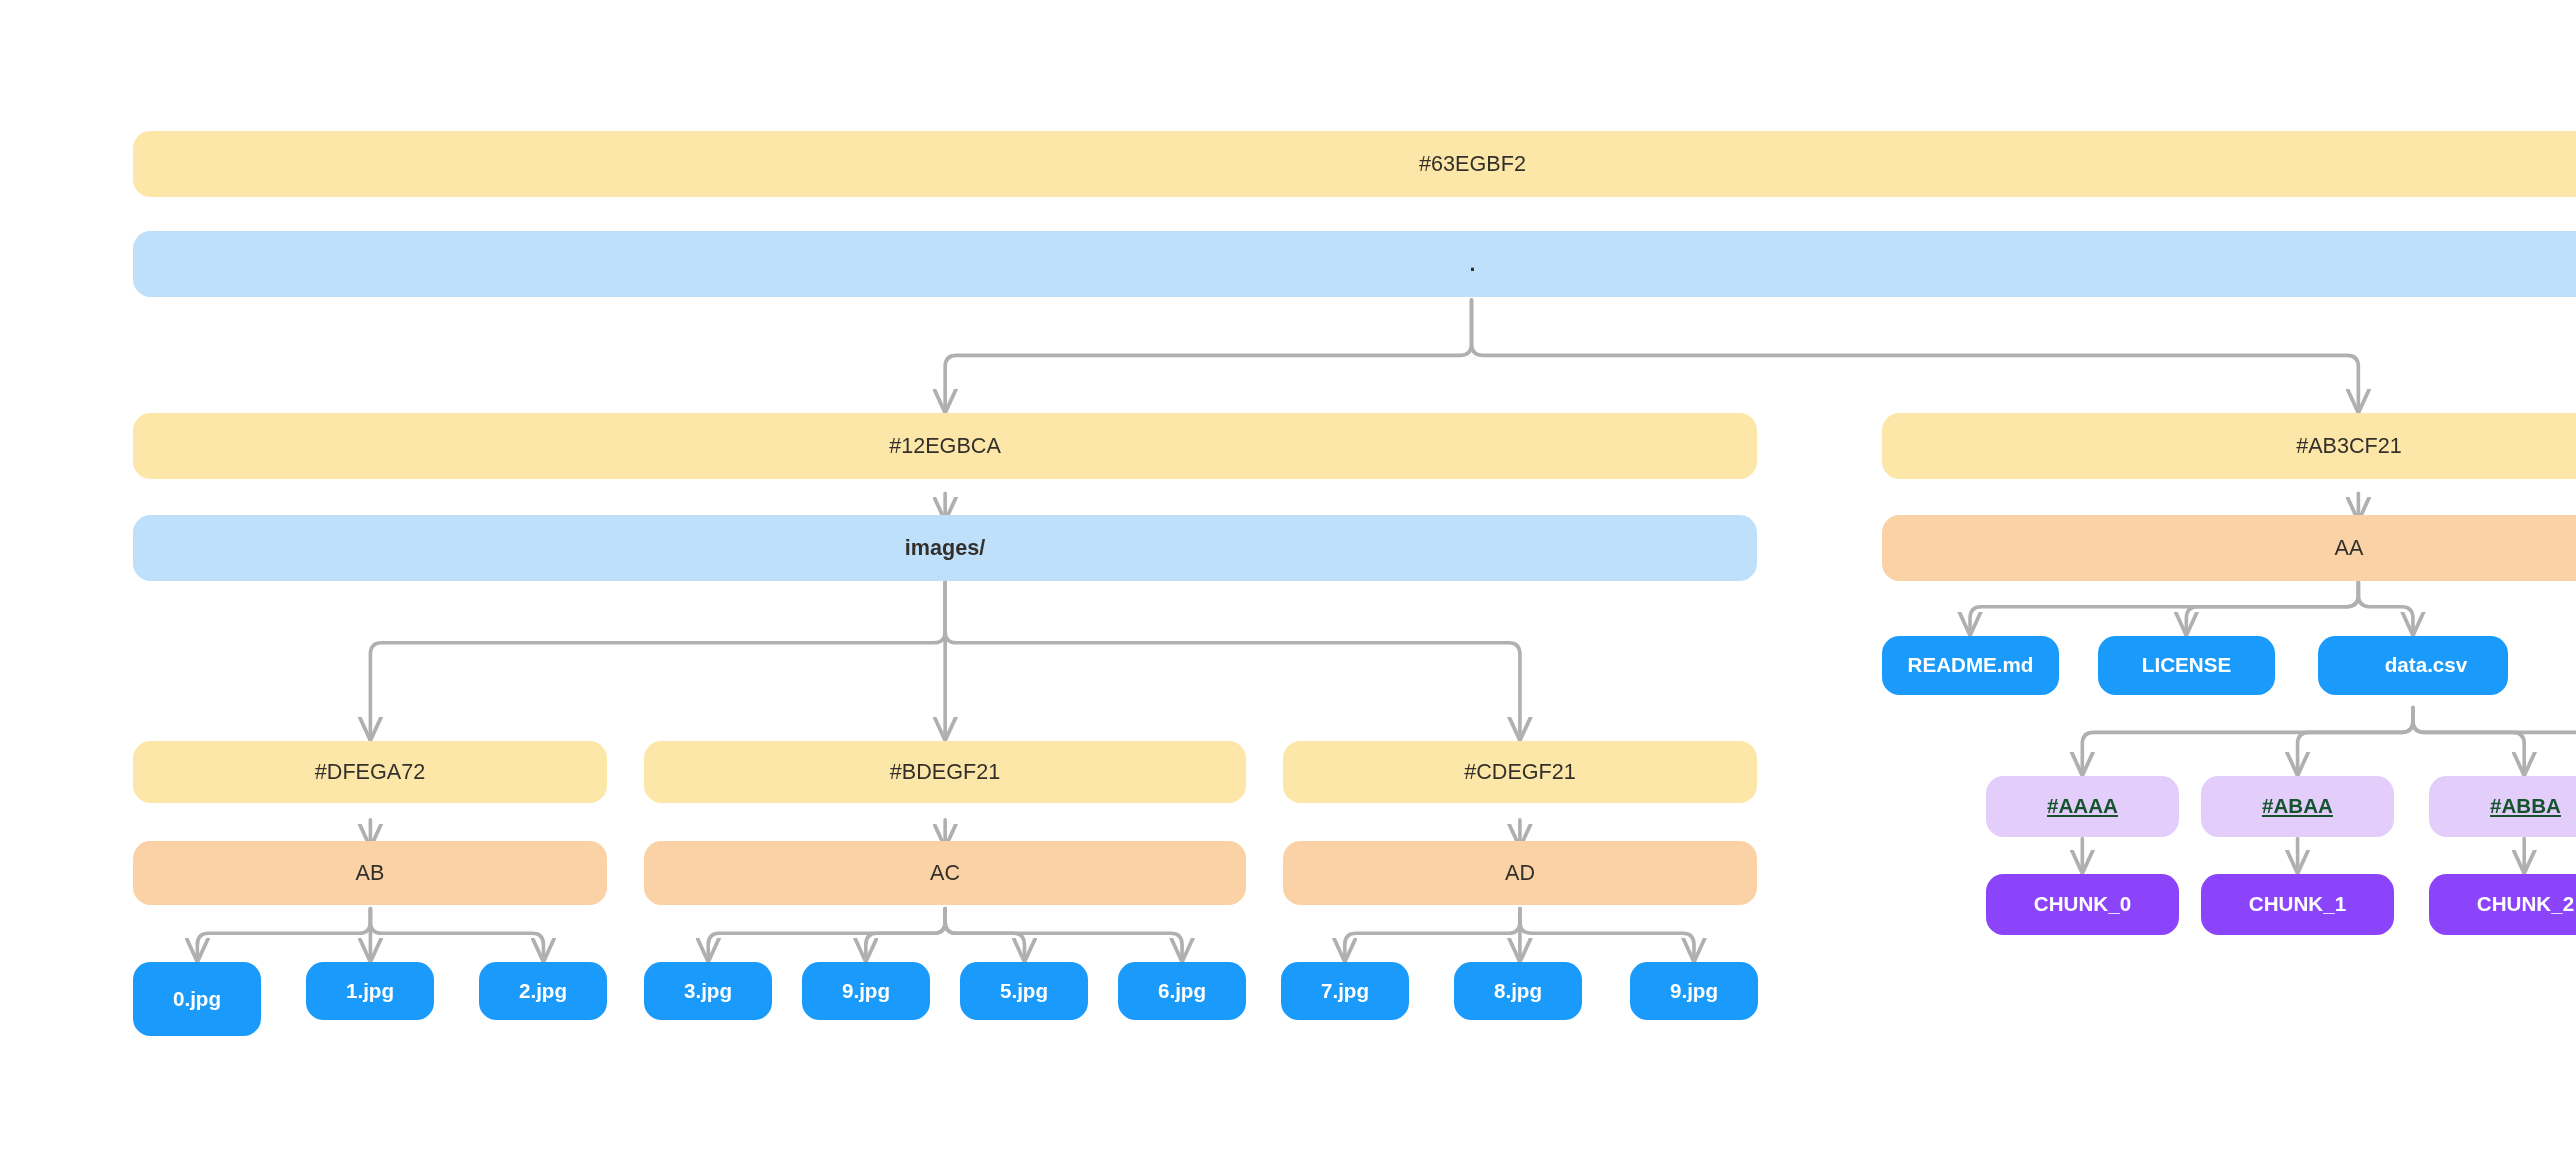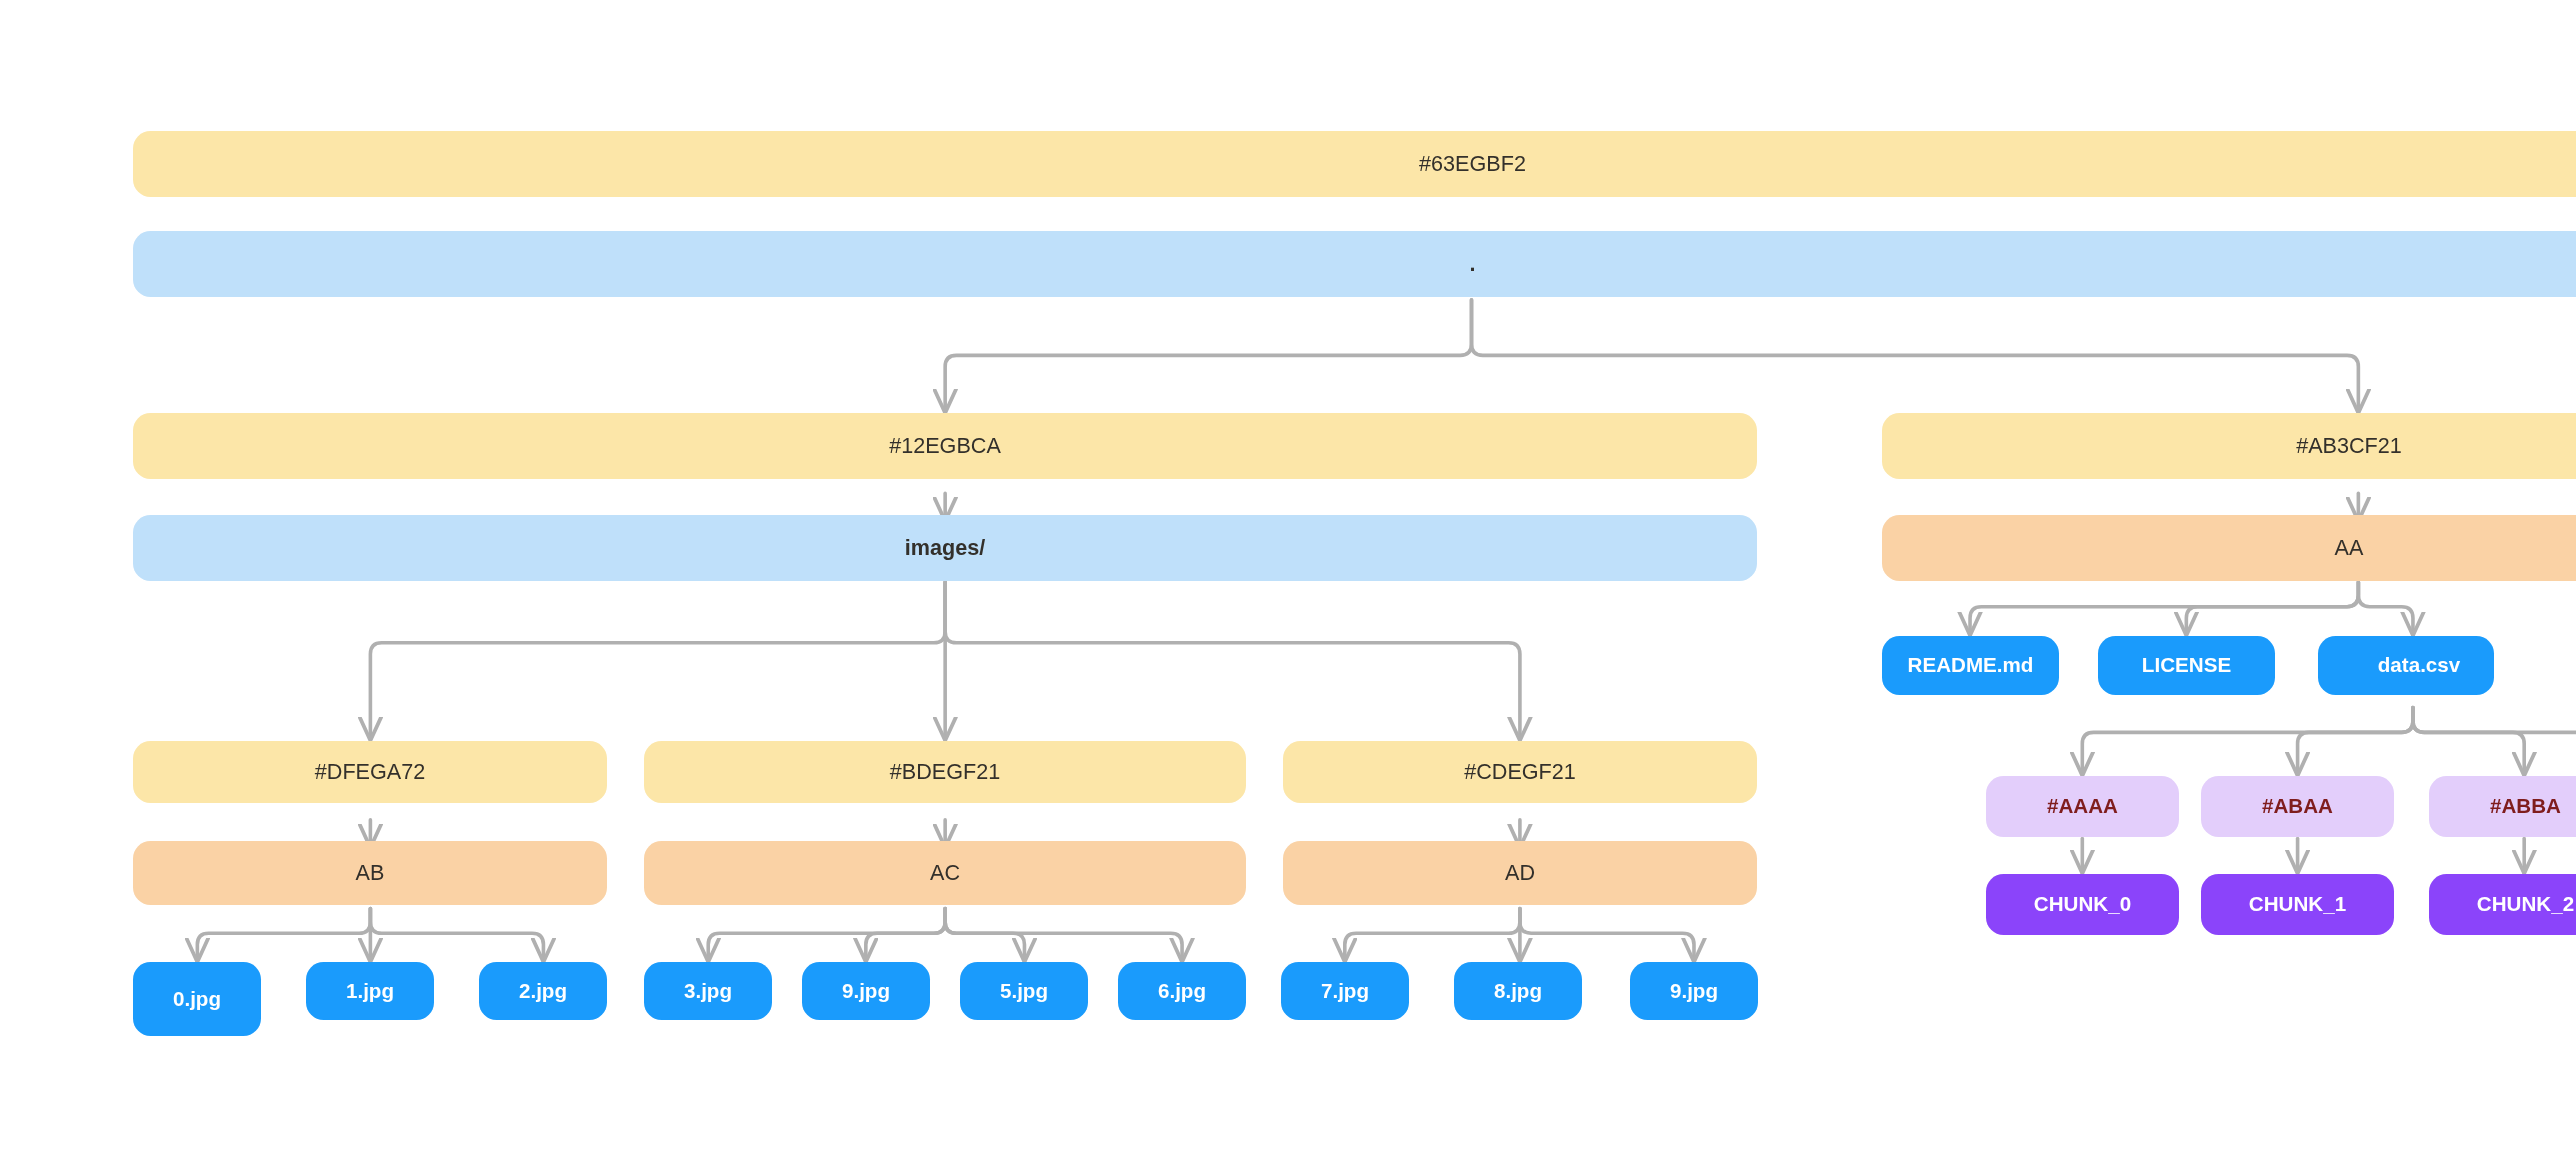--- a/index.html
+++ b/index.html
@@ -26,21 +26,21 @@
 
   
   .bar { border-radius: 17.5px; font-size: 21.6px; }
   .bar.hash  { background: #fce6a8; }
   .bar.dir   { background: #bfe0fa; font-weight: bold; }
   .bar.dir2  { background: #fad2a5; font-weight: normal; }
 
   
   .chip { border-radius: 17.5px; font-size: 20.6px; font-weight: bold; }
   .chip.file  { background: #1a9bfc; color: #ffffff; }
-  .chip.hashs { background: #e3cefb; color: #7f1d1d; }
+  .chip.hashs { background: #e3cefb; color: #14532d; text-decoration: underline; }
   .chip.chunk { background: #8b44fa; color: #ffffff; }
 </style>
 </head>
 <body>
 
 <div id="stage">
 
   <svg id="edges" viewBox="0 0 5712 2264" xmlns="http://www.w3.org/2000/svg">
     <defs>
       <marker id="ah" viewBox="0 0 10 10" refX="9" refY="5" markerWidth="7" markerHeight="7" orient="auto-start-reverse">
@@ -170,21 +170,21 @@
   <div class="node chip file" style="left:1630px; top:962px; width:128px; height:58px;">
     <span>9.jpg</span>
   </div>
 
   <div class="node chip file" style="left:1882px; top:636px; width:177px; height:59px;">
     <span>README.md</span>
   </div>
   <div class="node chip file" style="left:2098px; top:636px; width:177px; height:59px;">
     <span>LICENSE</span>
   </div>
-  <div class="node chip file" style="left:2318px; top:636px; width:176px; height:59px;padding-left:26px;">
+  <div class="node chip file" style="left:2318px; top:636px; width:190px; height:59px;padding-left:26px;">
     <span>data.csv</span>
   </div>
 
   <div class="node chip hashs" style="left:1986px; top:776px; width:193px; height:61px;">
     <span>#AAAA</span>
   </div>
   <div class="node chip hashs" style="left:2201px; top:776px; width:193px; height:61px;">
     <span>#ABAA</span>
   </div>
   <div class="node chip hashs" style="left:2429px; top:776px; width:193px; height:61px;">

